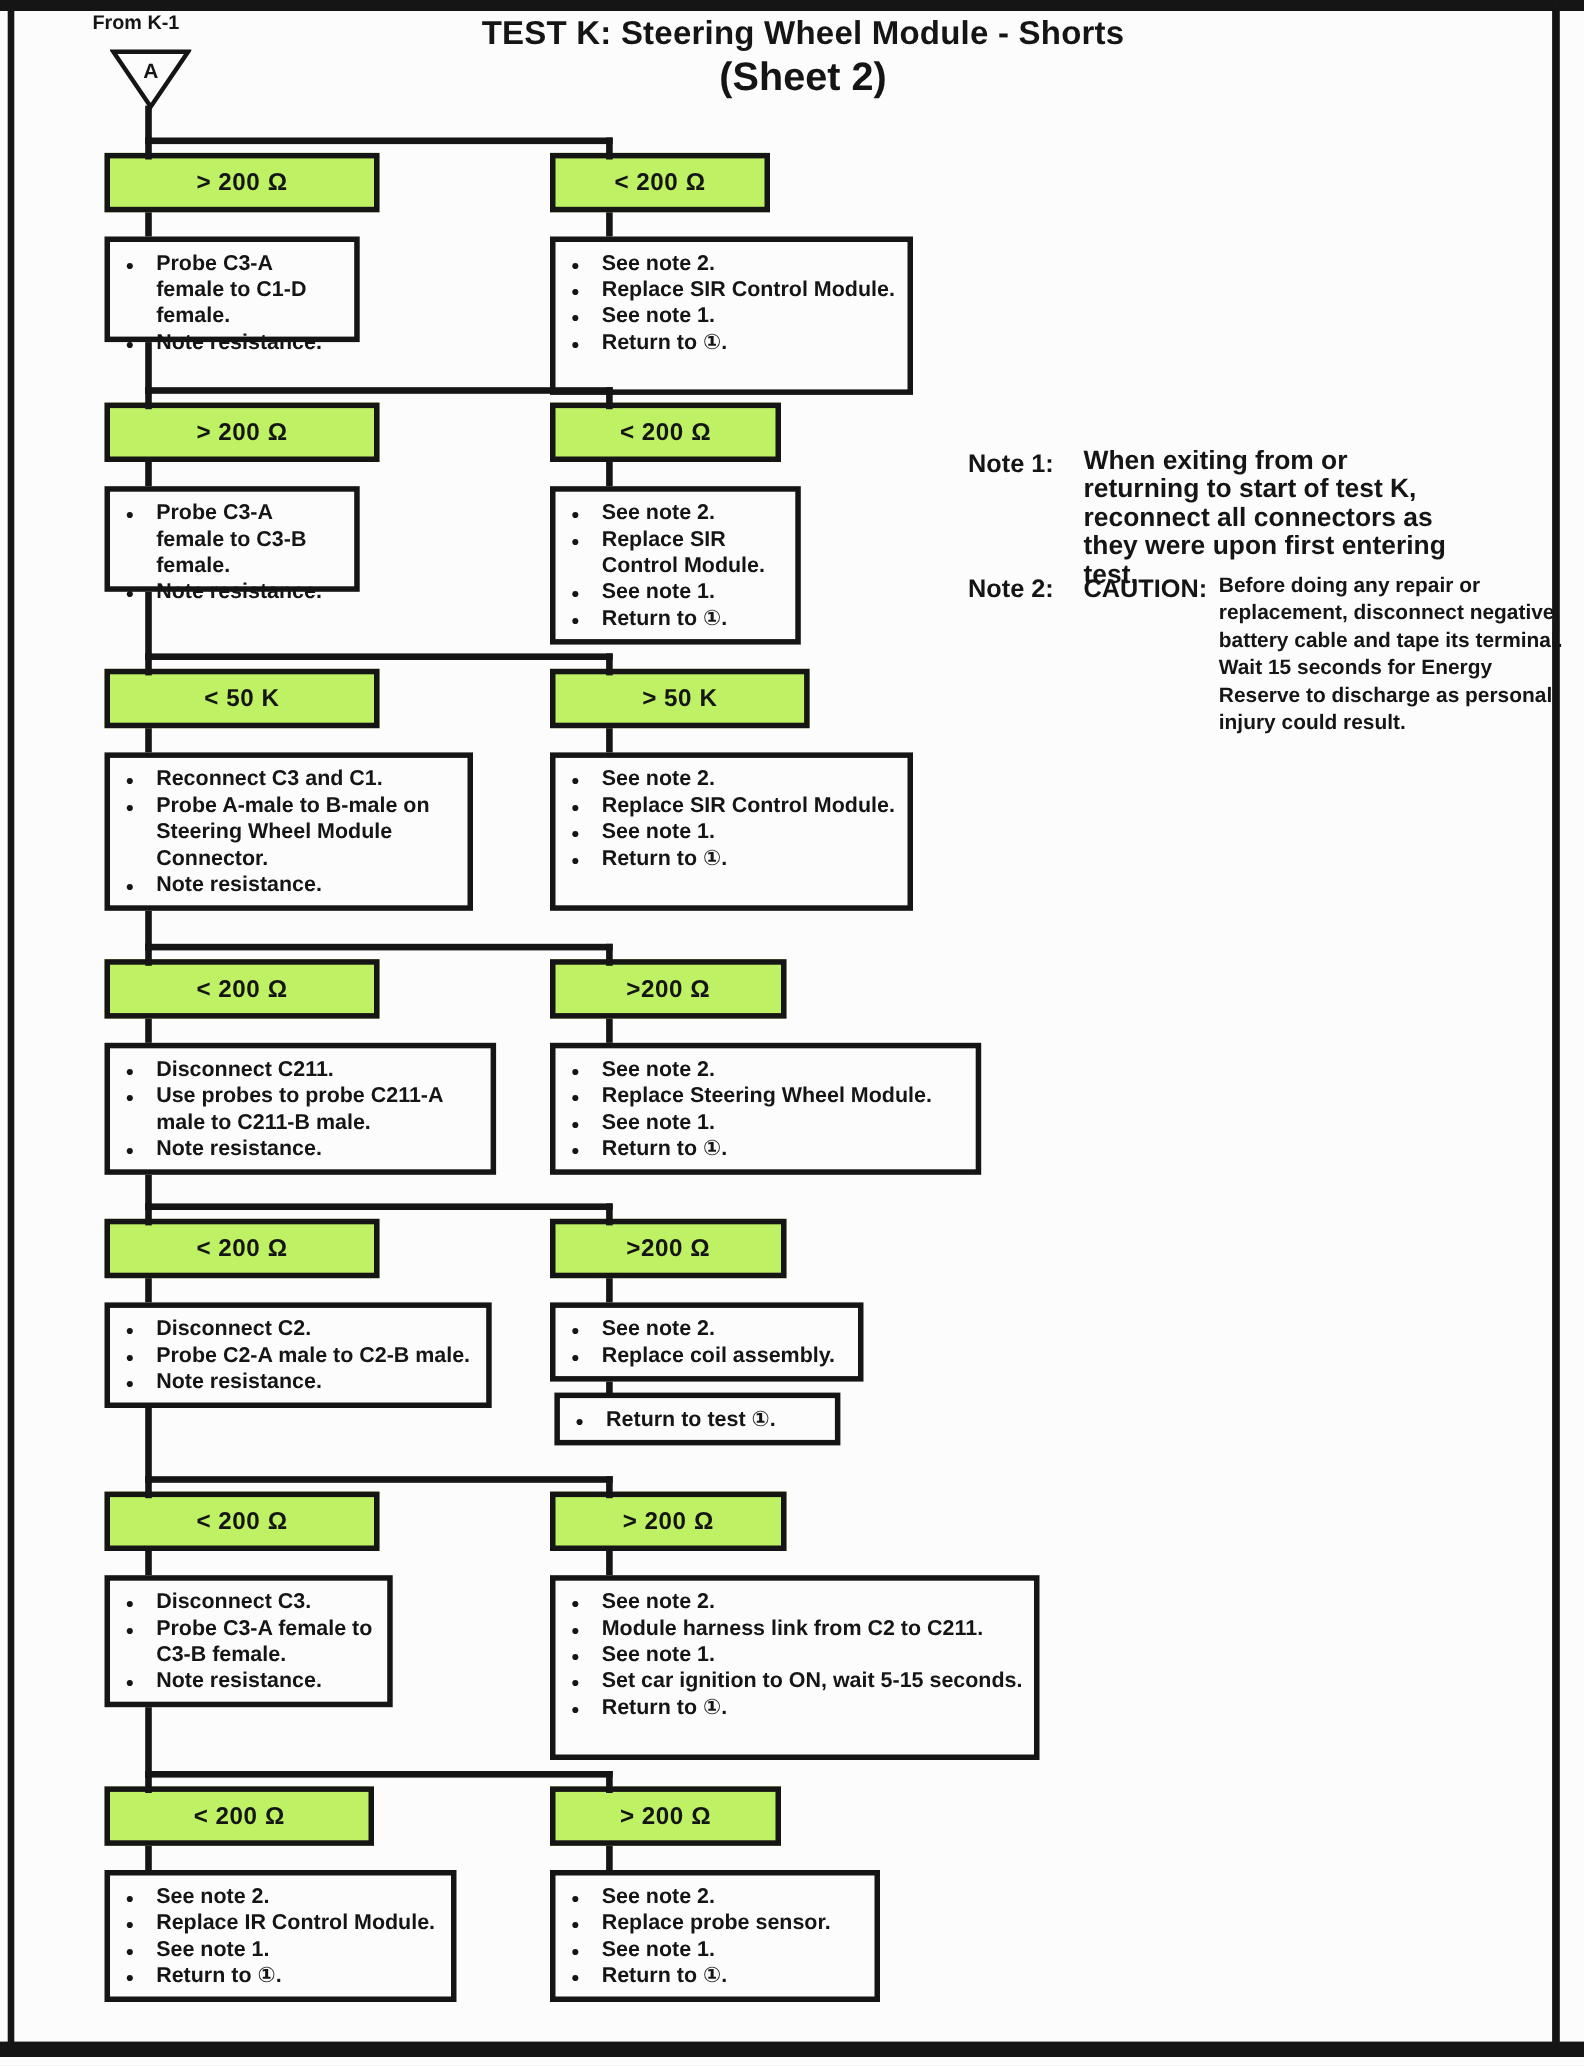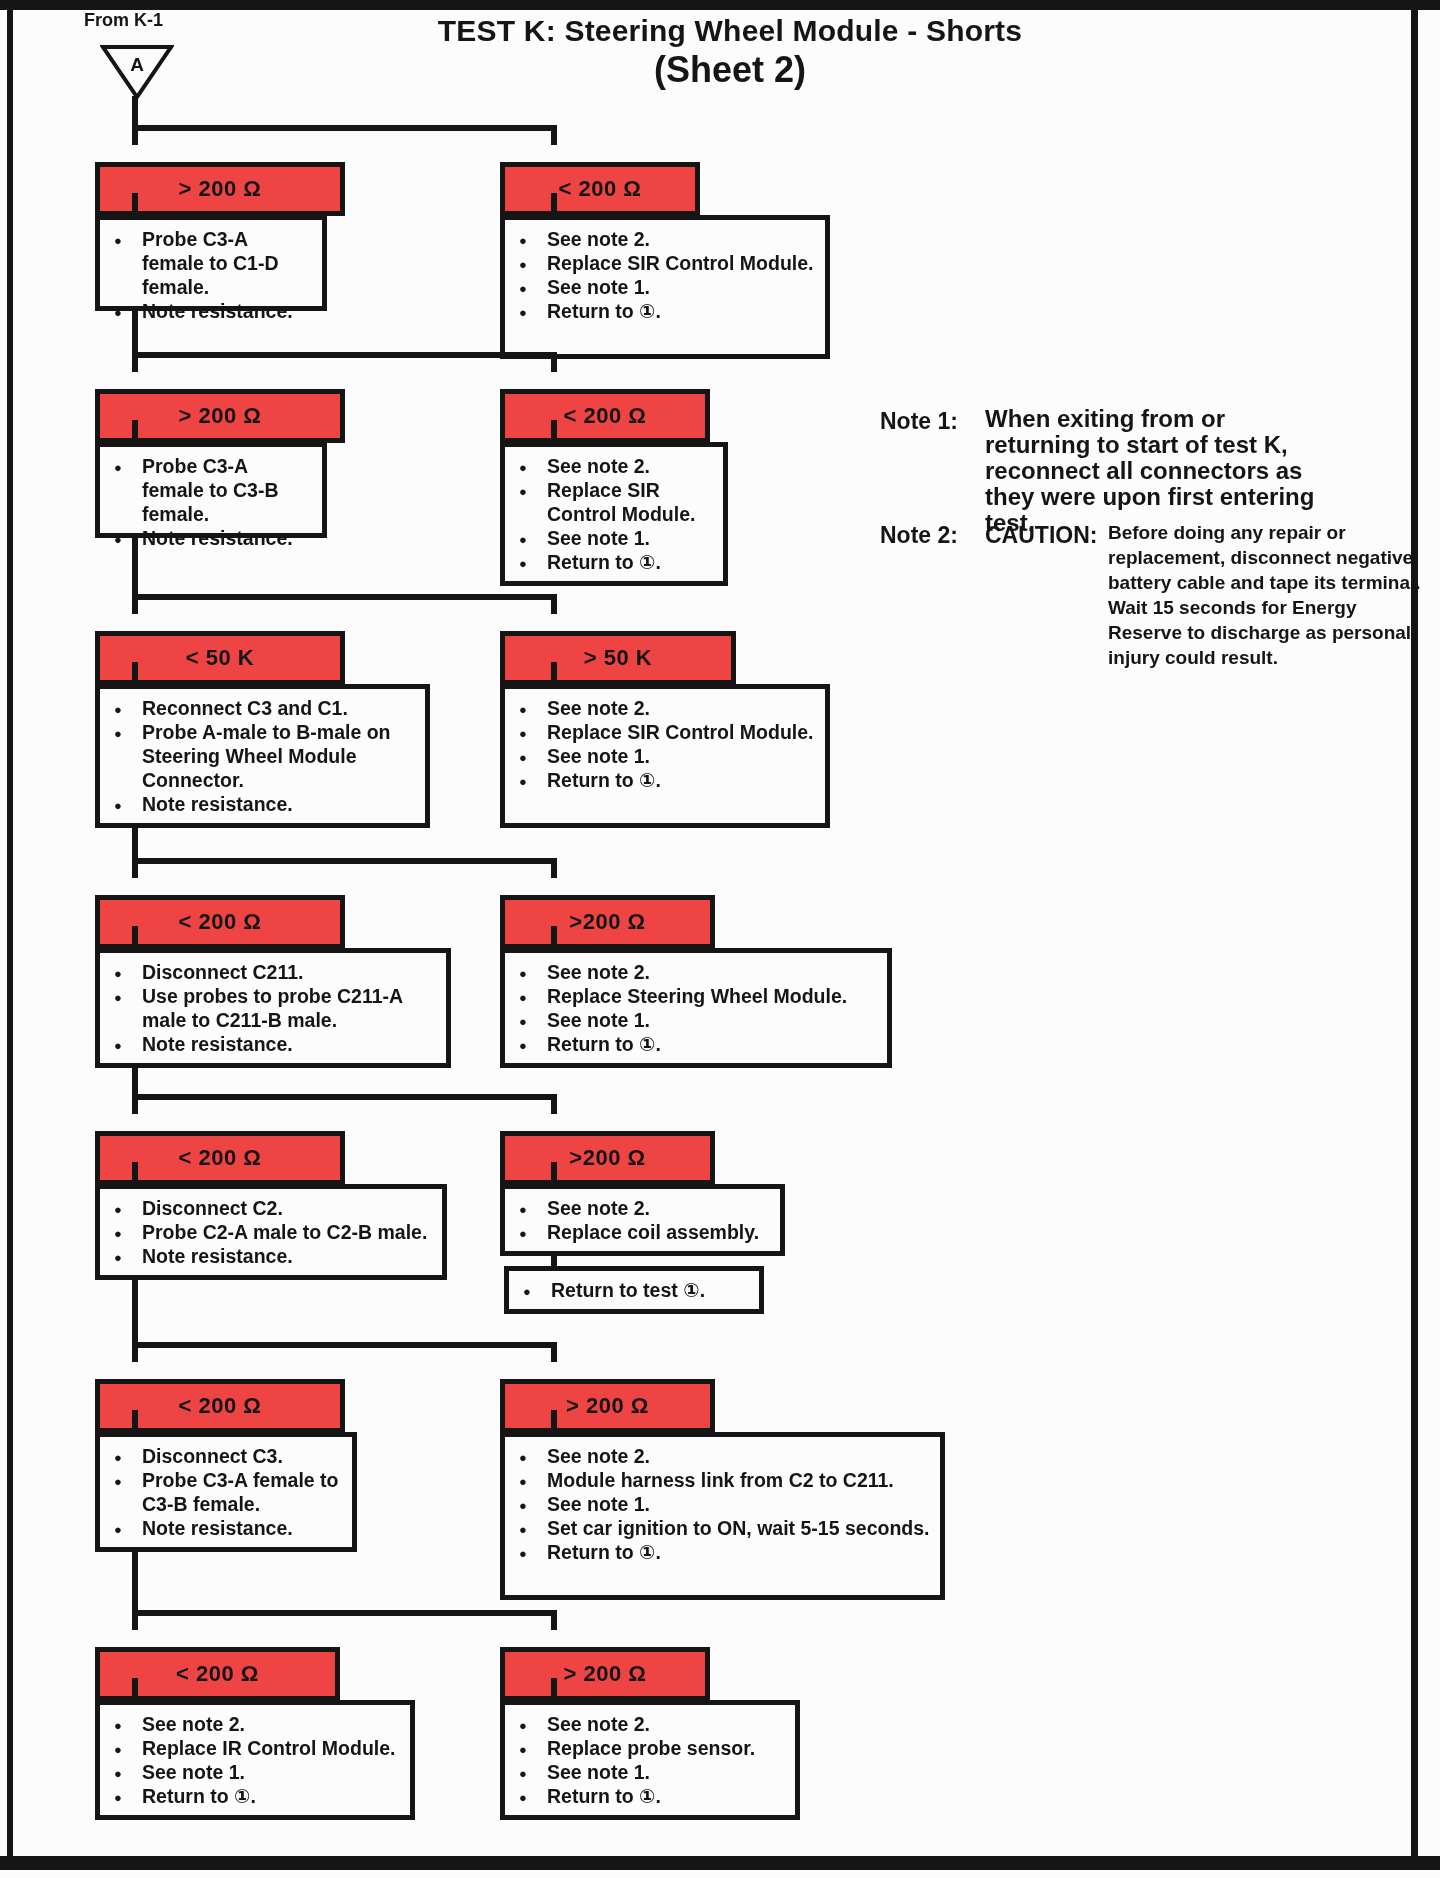--- a/index.html
+++ b/index.html
@@ -5,23 +5,23 @@
   html,body{margin:0;padding:0;background:#e8e8e8;}
   #canvas{
     position:relative;width:1440px;height:1878px;background:#fcfcfc;
     font-family:"Liberation Sans","DejaVu Sans",sans-serif;color:#151515;
     overflow:hidden;margin:0 auto;
   }
   .abs{position:absolute;}
   .frame{background:#151515;}
   .fline{position:absolute;background:#151515;}
   .dbox{
-    position:absolute;border:5px solid #151515;background:#ef4444;
+    position:absolute;border:5px solid #151515;background:#bef264;
     display:flex;align-items:center;justify-content:center;
-    font-weight:700;font-size:22px;letter-spacing:.5px;box-sizing:border-box;margin-top:23px;
+    font-weight:700;font-size:22px;letter-spacing:.5px;box-sizing:border-box;
   }
   .abox{
     position:absolute;border:5px solid #151515;background:#fcfcfc;
     box-sizing:border-box;padding:7px 8px 5px 6px;
     font-weight:700;font-size:19.5px;line-height:24px;
   }
   .bullet-item{position:relative;padding-left:36px;}
   .bullet-item::before{
     content:"●";position:absolute;left:8px;top:2px;font-size:13px;
   }

